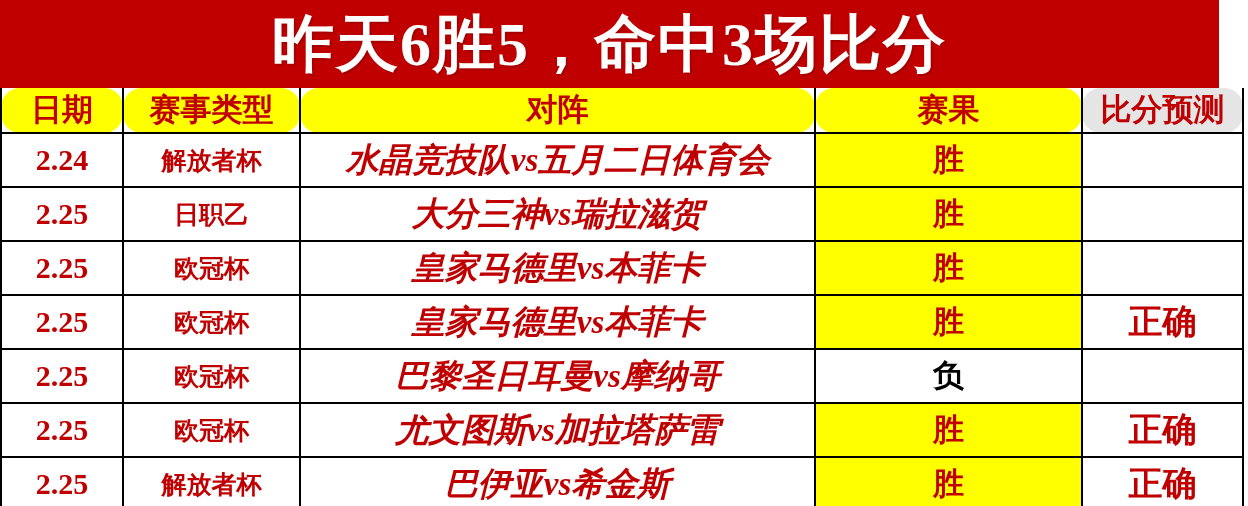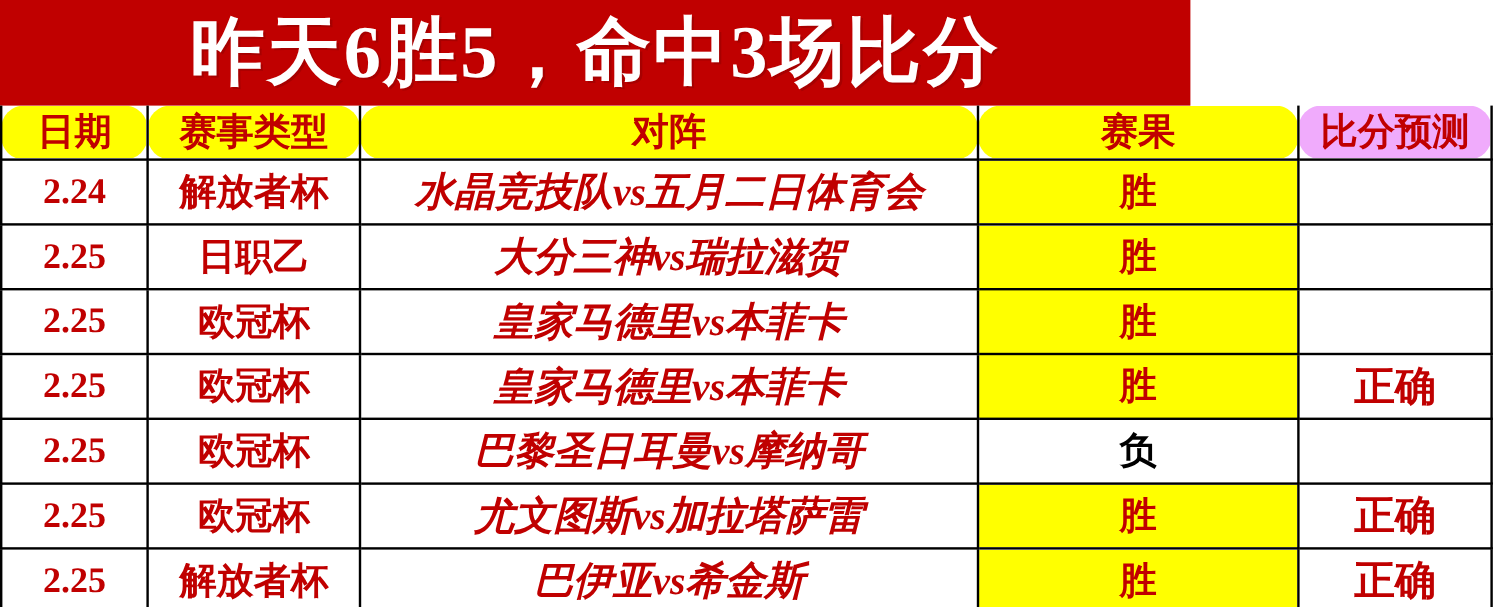--- a/index.html
+++ b/index.html
@@ -17,21 +17,21 @@
 
   .page {
     width: 1248px;
     height: 506px;
     position: relative;
     box-sizing: border-box;
   }
 
   
   .banner {
-    width: 992px;
+    width: 1219px;
     height: 88px;
     background: #c00000;
     display: flex;
     align-items: center;
     justify-content: center;
     box-sizing: border-box;
   }
   .banner-title {
     color: #ffffff;
     font-size: 62px;
@@ -72,31 +72,31 @@
 
   
   .hdr td {
     height: 44px;
     font-size: 31px;
     background: #ffff00;
     border-top: none;
     border-radius: 19px;
   }
   .hdr td.pred-head {
-    background: #f0abfc;
+    background: #e5e5e5;
     font-family: Liberation Serif, serif;
   }
 
   
   .tbl tbody td {
     height: 52px;
     font-size: 33px;
   }
   .tbl tbody td.cell-date   { font-size: 30px; }
-  .tbl tbody td.cell-league { font-size: 31px; }
+  .tbl tbody td.cell-league { font-size: 25px; }
   .tbl tbody td.cell-match  { font-size: 33px; font-style: italic; }
   .tbl tbody td.cell-result { font-size: 31px; }
   .tbl tbody td.cell-pred   { font-size: 34px; }
 
   
   td.res-win  { background: #ffff00; color: #c00000; }
   td.res-loss { background: #ffffff; color: #000000; }
 </style>
 </head>
 <body>

